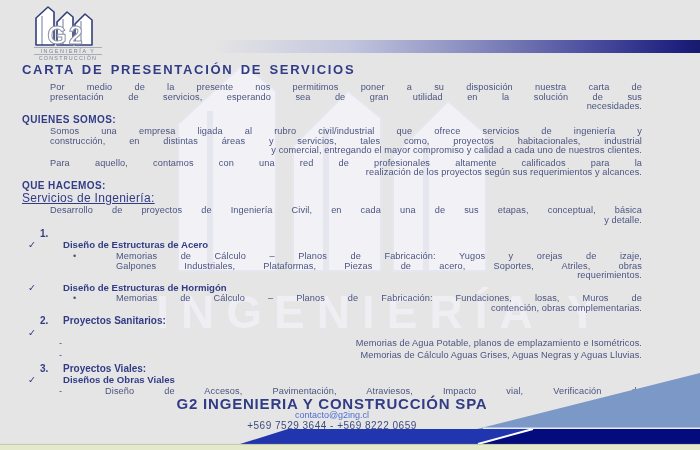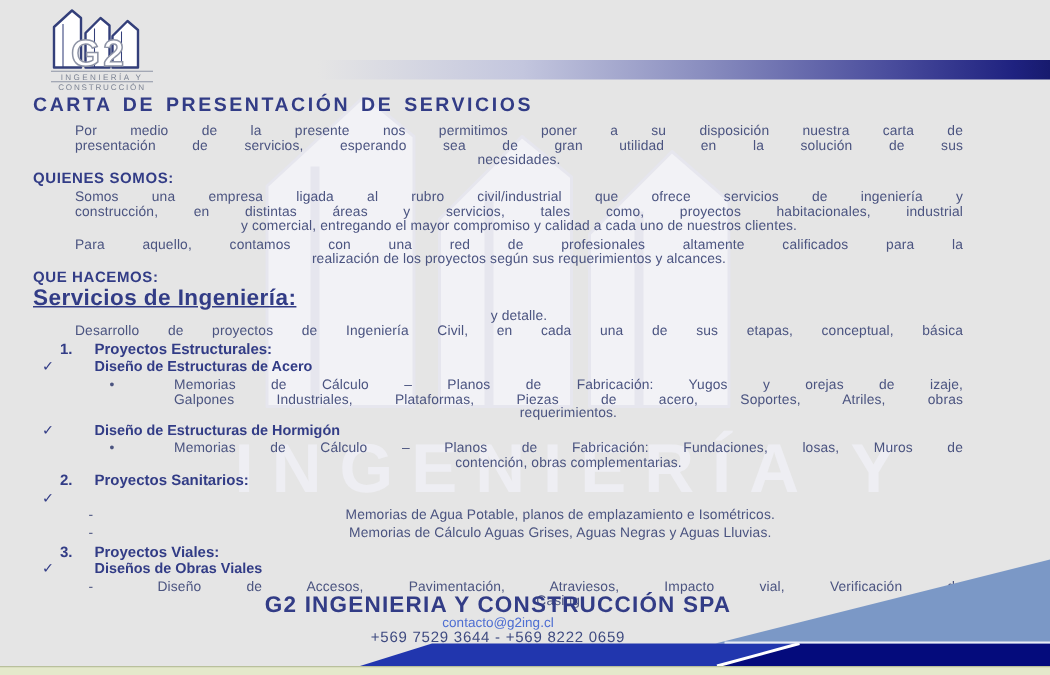--- a/index.html
+++ b/index.html
@@ -12,25 +12,25 @@
   .topbar{position:absolute;left:212px;top:40px;width:488px;height:13px;z-index:1;
     background:linear-gradient(to right, rgba(255,255,255,0) 0%, #c3c6de 28%, #8b8fc0 52%, #4a4d9d 78%, #1f2280 95%, #171a6e 100%);}
 
   
   .watermark{position:absolute;left:148px;top:56px;width:460px;height:300px;z-index:0;}
 
   
   .content{position:absolute;left:22px;top:62px;width:620px;z-index:2;color:#4b5480;}
   .doc-title{font-weight:bold;font-size:13px;line-height:15px;letter-spacing:1.7px;word-spacing:2px;color:#323c86;margin:0 0 6px 0;}
   .doc-heading{font-weight:bold;font-size:10px;line-height:11px;letter-spacing:.4px;color:#323c86;margin:1.5px 0 2px 0;}
-  .doc-subheading{font-weight:bold;font-size:15px;line-height:11px;letter-spacing:.3px;color:#323c86;margin:1.5px 0 2px 0;text-decoration:underline;}
+  .doc-subheading{font-weight:normal;font-size:12px;line-height:11px;letter-spacing:.3px;color:#323c86;margin:1.5px 0 2px 0;text-decoration:underline;}
   .doc-para{margin:0 0 2.5px 0;}
   .jline{font-size:9.2px;line-height:9.6px;letter-spacing:.1px;margin-left:28px;}
   .jfull{text-align:justify;text-align-last:justify;}
-  .jlast{text-align:center;}
+  .jlast{text-align:right;}
   .row{display:flex;align-items:flex-start;margin:1px 0;}
   .row-numbered{margin:2px 0 1.5px 0;font-weight:bold;font-size:10px;line-height:11px;color:#323c86;}
   .num-col{width:23px;margin-left:18px;flex:none;}
   .row-check{margin:1.5px 0 1px 0;font-weight:bold;font-size:9.6px;line-height:10.5px;color:#323c86;}
   .check-col{width:35px;margin-left:6px;flex:none;font-weight:normal;}
   .row-bullet{margin:0 0 2px 0;}
   .marker-dot{width:15px;margin-left:51px;flex:none;font-size:9.2px;line-height:9.6px;}
   .marker-dash{width:18px;margin-left:37px;flex:none;font-size:9.2px;line-height:9.6px;}
   .bullet-lines{flex:1;}
 
@@ -94,26 +94,25 @@
         <div class="jline jfull">construcción, en distintas áreas y servicios, tales como, proyectos habitacionales, industrial</div>
         <div class="jline jlast">y comercial, entregando el mayor compromiso y calidad a cada uno de nuestros clientes.</div>
       </div>
       <div class="doc-para">
         <div class="jline jfull">Para aquello, contamos con una red de profesionales altamente calificados para la</div>
         <div class="jline jlast">realización de los proyectos según sus requerimientos y alcances.</div>
       </div>
       <div class="doc-heading">QUE HACEMOS:</div>
       <div class="doc-subheading">Servicios de Ingeniería:</div>
       <div class="doc-para">
+        <div class="jline jfull">Desarrollo de proyectos de Ingeniería Civil, en cada una de sus etapas, conceptual, básica</div>
         <div class="jline jlast">y detalle.</div>
-        <div class="jline jfull">Desarrollo de proyectos de Ingeniería Civil, en cada una de sus etapas, conceptual, básica</div>
       </div>
       <div class="row row-numbered">
         <div class="num-col">1.</div>
-        <div class="">Proyectos Estructurales:</div>
       </div>
       <div class="row row-check">
         <div class="check-col">✓</div>
         <div class="">Diseño de Estructuras de Acero</div>
       </div>
       <div class="row row-bullet">
         <div class="marker-dot">•</div>
         <div class="bullet-lines">
           <div class="jline jfull">Memorias de Cálculo – Planos de Fabricación: Yugos y orejas de izaje,</div>
           <div class="jline jfull">Galpones Industriales, Plataformas, Piezas de acero, Soportes, Atriles, obras</div>

